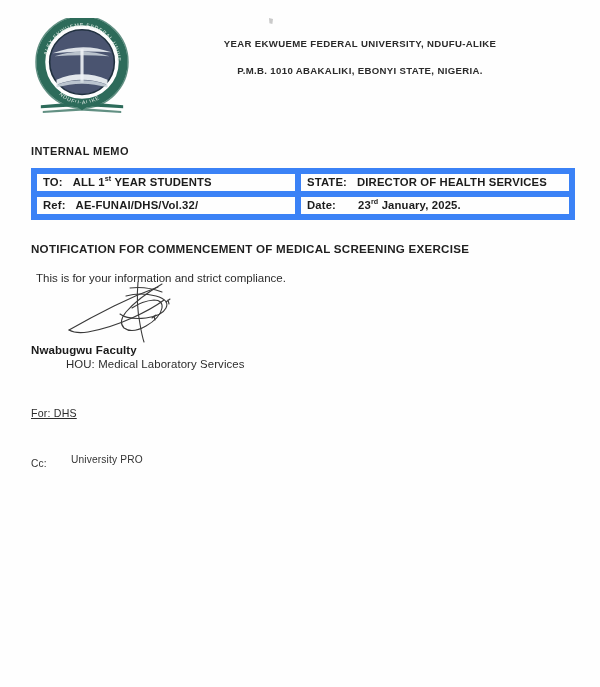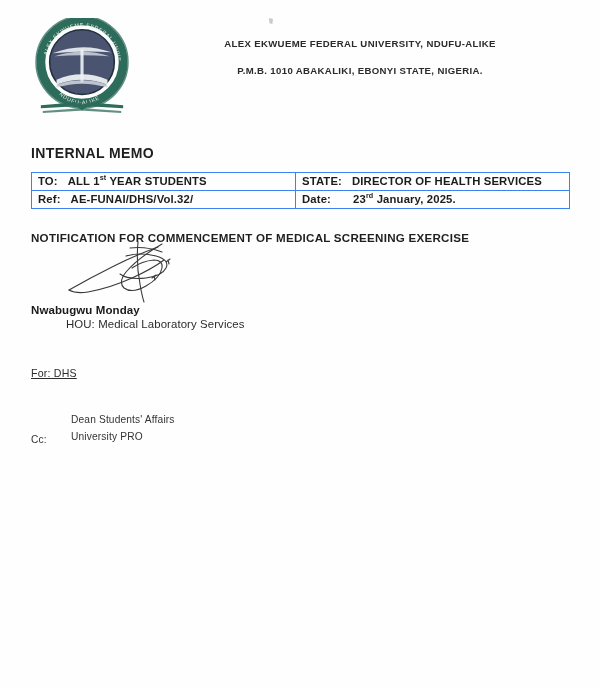--- a/index.html
+++ b/index.html
@@ -70,36 +70,36 @@
 
   
   .content {
     position: absolute;
     left: 31px;
     top: 145px;
     width: 538px;
   }
 
   .memo-title {
-    font-size: 14px;
+    font-size: 11px;
     font-weight: bold;
     letter-spacing: 0.4px;
     color: #1f1f1f;
     margin-bottom: 11px;
   }
 
   
   table.memo-table {
     width: 538px;
     border-collapse: collapse;
     table-layout: fixed;
   }
 
   table.memo-table td {
-    border: 1px solid #3b82f6;
+    border: 6px solid #3b82f6;
     padding: 2px 6px 3px 6px;
     font-size: 11.3px;
     font-weight: bold;
     color: #1c1c1c;
     letter-spacing: 0.15px;
     height: 18px;
     vertical-align: middle;
     white-space: nowrap;
   }
 
@@ -240,21 +240,21 @@
         <path d="M8 89 L44 86 L50 90 L56 86 L92 89 L92 92 L56 90 L50 94 L44 90 L8 92 Z" fill="#2d6b5a"></path>
         <path d="M10 95 L48 92 L52 92 L90 95 L90 97 L52 94.5 L48 94.5 L10 97 Z" fill="#2d6b5a" opacity="0.75"></path>
       </svg>
     </div>
 
     <svg class="stray-mark" viewBox="0 0 7 9">
       <path d="M1 1 L5 2 L4.4 7 L1.4 6.2 Z" fill="#8d8d8d"></path>
     </svg>
 
     <div class="org-block">
-      <div class="org-line">ALEX EKWUEME FEDERAL UNIVERSITY, NDUFU-ALIKE</div>
+      <div class="org-line">YEAR EKWUEME FEDERAL UNIVERSITY, NDUFU-ALIKE</div>
       <div class="org-line">P.M.B. 1010 ABAKALIKI, EBONYI STATE, NIGERIA.</div>
     </div>
   </div>
 
   <div class="content">
 
     <div class="memo-title">INTERNAL MEMO</div>
 
     <table class="memo-table">
       <tbody>
@@ -274,45 +274,45 @@
             <span>Date:</span><span class="lbl-gap-wide"></span><span>23</span><sup>rd</sup><span> January, 2025.</span>
           </td>
         </tr>
       </tbody>
     </table>
 
     <div class="subject">NOTIFICATION FOR COMMENCEMENT OF MEDICAL SCREENING EXERCISE</div>
 
 
 
+    <div class="compliance">This is for your information and strict compliance.</div>
 
     <div class="sign-zone">
       <div class="signature">
         <svg viewBox="0 0 145 66" xmlns="http://www.w3.org/2000/svg">
           <g fill="none" stroke="#3a3a3a" stroke-width="1.1" stroke-linecap="round" stroke-linejoin="round">
             <path d="M3 52 Q24 40 48 28 Q70 17 92 9"></path>
             <path d="M3 52 Q10 56 22 54 Q44 50 66 40 Q86 31 98 22"></path>
             <path d="M96 6 Q72 20 60 34 Q52 44 58 50 Q66 56 80 48 Q94 40 96 30 Q97 22 88 22 Q76 23 66 30"></path>
             <path d="M60 18 Q74 14 90 18 Q104 22 100 30 Q96 38 80 40 Q62 42 54 36"></path>
             <path d="M72 4 Q70 26 74 46 Q76 58 78 64"></path>
             <path d="M64 10 Q80 8 96 14"></path>
             <path d="M100 24 l4 -3 M102 22 l1 4"></path>
             <path d="M86 40 l4 -3 M88 38 l1 4"></path>
           </g>
         </svg>
       </div>
     </div>
 
-    <div class="signer-name">Nwabugwu Monday</div>
+    <div class="signer-name">Nwabugwu Faculty</div>
     <div class="signer-role">HOU: Medical Laboratory Services</div>
 
     <div class="for-line">For: DHS</div>
 
     <div class="cc-block">
       <div class="cc-label">Cc:</div>
       <div class="cc-list">
-        <div class="cc-item">Dean Students' Affairs</div>
         <div class="cc-item">University PRO</div>
       </div>
     </div>
 
   </div>
 </div>
 
 </body></html>

